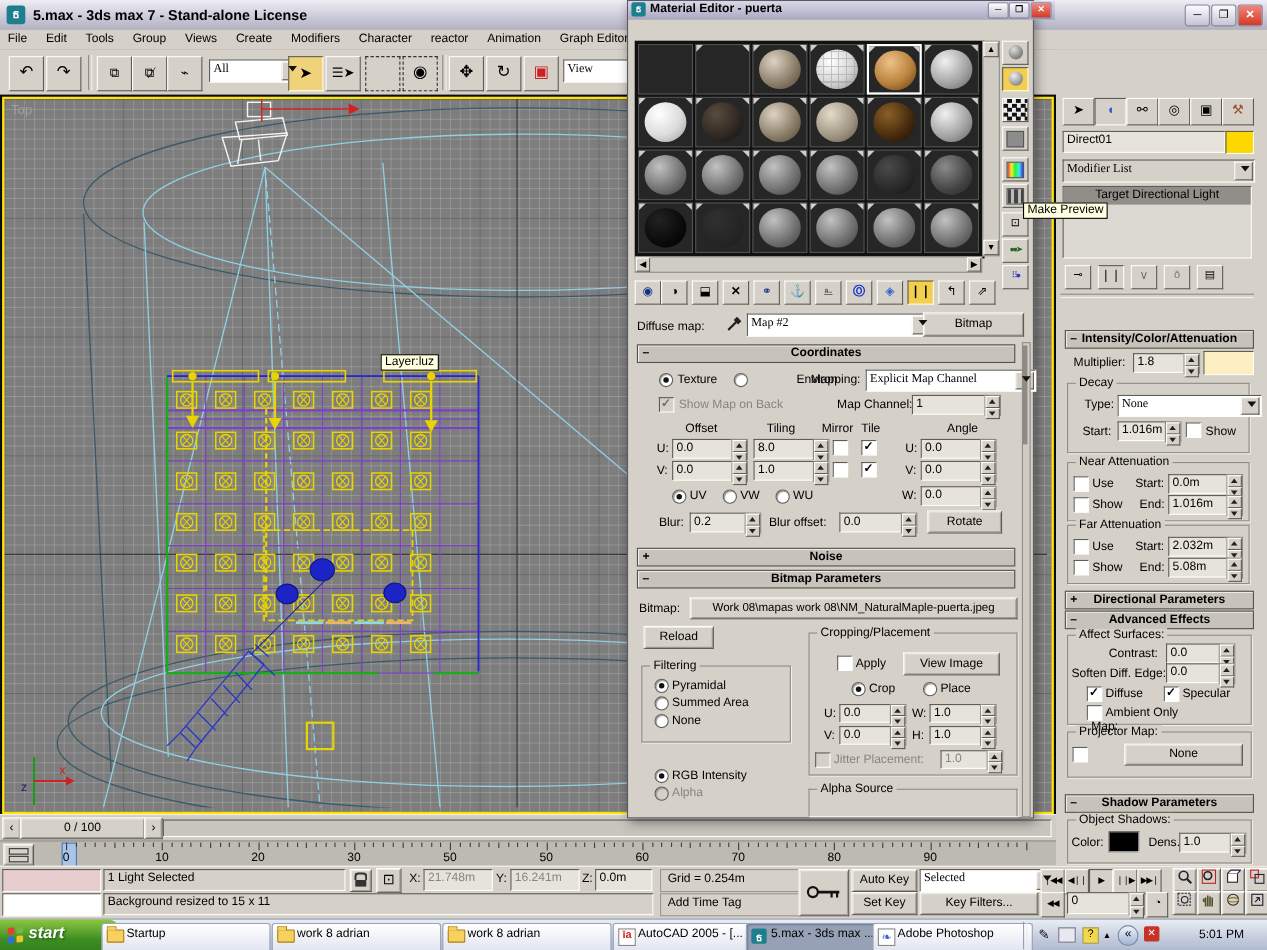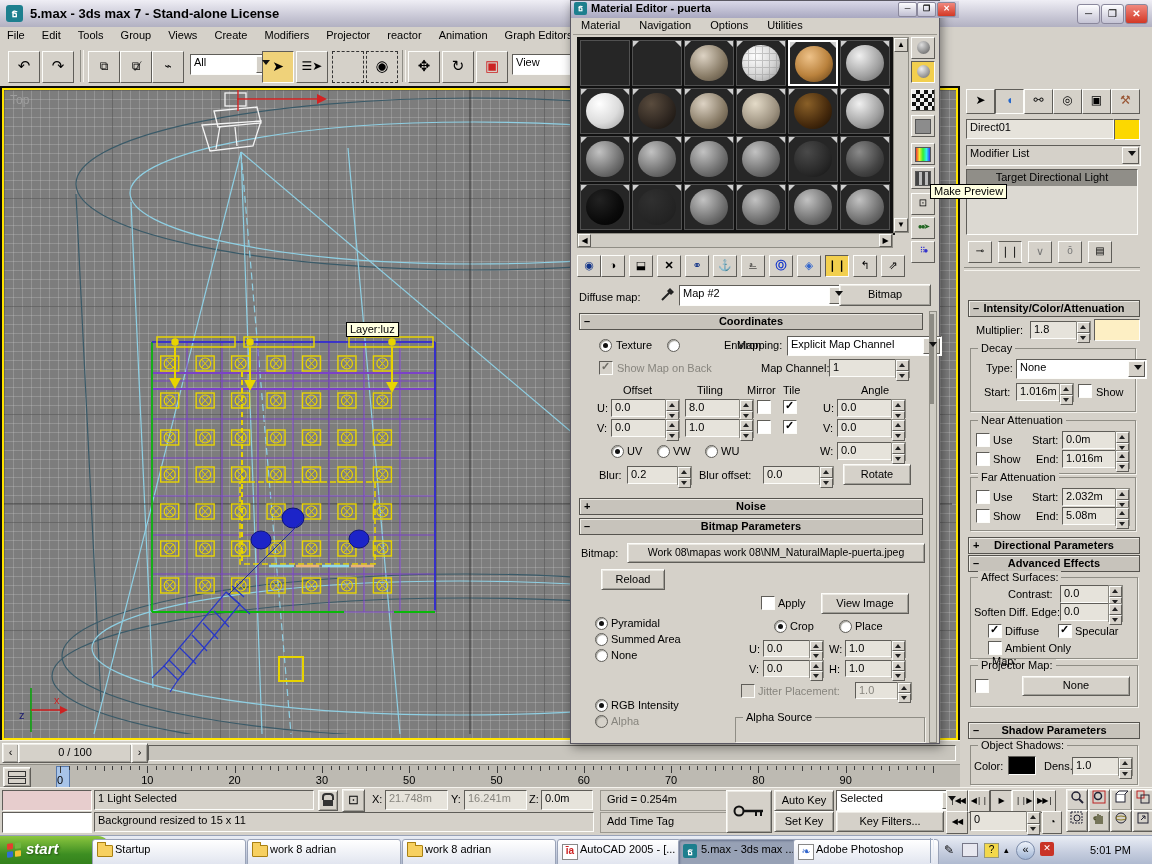--- a/index.html
+++ b/index.html
@@ -22,21 +22,21 @@
   .spin i.d::after{top:2px;border-left:3px solid transparent;border-right:3px solid transparent;border-top:4px solid #222;}
   
   .cb{position:absolute;width:12px;height:12px;background:#fff;border:1px solid;border-color:#5f5d58 #fdfdfa #fdfdfa #5f5d58;}
   .cb.on::after{content:"\2713";position:absolute;left:1px;top:-2px;font-weight:bold;font-size:11px;}
   .cb.gray{background:#d5d1c9;}
   .cb.gray::after{color:#6f6d66;}
   .rd{position:absolute;width:11px;height:11px;border-radius:50%;background:#fff;border:1px solid #5f5d58;box-shadow:inset 1px 1px 1px #9a9890;}
   .rd.on::after{content:"";position:absolute;left:3px;top:3px;width:5px;height:5px;border-radius:50%;background:#111;}
   .rd.gray{background:#d5d1c9;}
   
-  .dd{position:absolute;background:#fff;border:1px solid;border-color:#5f5d58 #fdfdfa #fdfdfa #5f5d58;padding:1px 16px 0 3px;overflow:hidden;white-space:nowrap;}
+  .dd{position:absolute;background:#fff;border:1px solid;border-color:#5f5d58 #fdfdfa #fdfdfa #5f5d58;padding:1px 16px 0 3px;overflow:hidden;white-space:nowrap;font-family:Liberation Serif, serif;}
   .dd::after{content:"";position:absolute;right:1px;top:1px;bottom:1px;width:15px;background:#d5d1c9;
      border:1px solid;border-color:#fdfdfa #5f5d58 #5f5d58 #fdfdfa;}
   .dd b{position:absolute;right:4px;top:5px;z-index:2;width:0;height:0;border-left:4px solid transparent;border-right:4px solid transparent;border-top:5px solid #111;}
   
   .gb{position:absolute;border:1px solid #8f8d85;box-shadow:1px 1px 0 #f2f0ea;}
   .gb>b{position:absolute;top:-7px;left:7px;background:#d5d1c9;padding:0 3px;font-weight:normal;white-space:nowrap;}
   
   .rh{position:absolute;height:14px;background:#c7c3bb;border:1px solid #55534e;box-shadow:inset 1px 1px 0 #edebe5;
       font-weight:bold;text-align:center;padding-top:1px;}
   .rh i{position:absolute;left:4px;top:1px;font-style:normal;font-weight:bold;}
@@ -135,21 +135,21 @@
   </div>
 
   <div class="abs" id="menubar">
     <span>File</span>
     <span>Edit</span>
     <span>Tools</span>
     <span>Group</span>
     <span>Views</span>
     <span>Create</span>
     <span>Modifiers</span>
-    <span>Projector</span>
+    <span>Character</span>
     <span>reactor</span>
     <span>Animation</span>
     <span>Graph Editors</span>
     <span>Rendering</span>
   </div>
 
   <div class="abs" id="maintb">
     <span class="tbtn" style="left:8px;">↶</span>
     <span class="tbtn" style="left:42px;">↷</span>
     <span class="tsep" style="left:80px;"></span>
@@ -783,26 +783,20 @@
   </div>
 
   <div class="abs" id="me">
     <div id="metitle">
       <span class="abs" style="left:3px;top:1px;width:13px;height:13px;background:#1d7f8e;border-radius:2px;color:#fff;font-size:9px;text-align:center;line-height:12px;">ธ</span>
       <span>Material Editor - puerta</span>
       <span class="mwbtn" style="right:42px;">─</span>
       <span class="mwbtn" style="right:23px;">❐</span>
       <span class="mwbtn close" style="right:3px;">✕</span>
     </div>
-    <div id="memenu">
-      <span>Material</span>
-      <span>Navigation</span>
-      <span>Options</span>
-      <span>Utilities</span>
-    </div>
 
     <div id="slots">
         <div class="slot s-blank"></div>
         <div class="slot s-blank2"></div>
         <div class="slot s-tan">
           <div class="ball"></div>
         </div>
         <div class="slot s-whitewire">
           <div class="ball"></div>
         </div>
@@ -999,21 +993,24 @@
     <span class="spin" style="left:248px;top:465px;height:17px;">
         <i class="u"></i>
         <i class="d"></i>
       </span>
     <span class="bt" style="left:272px;top:463px;width:66px;height:19px;line-height:18px;">Rotate</span>
 
     <div class="rh" style="left:8px;top:497px;width:342px;"><i>+</i><span>Noise</span></div>
     <div class="rh" style="left:8px;top:517px;width:342px;"><i>–</i><span>Bitmap Parameters</span></div>
     <span class="lbl" style="left:10px;top:546px;">Bitmap:</span>
     <span class="bt" style="left:56px;top:542px;width:296px;height:18px;line-height:17px;font-size:10.5px;overflow:hidden;white-space:nowrap;">Work 08\mapas work 08\NM_NaturalMaple-puerta.jpeg</span>
-    <span class="bt" style="left:14px;top:568px;width:62px;height:19px;line-height:18px;margin-left:16px;">Reload</span>
+    <span class="bt" style="left:14px;top:568px;width:62px;height:19px;line-height:18px;">Reload</span>
+    <div class="gb" style="left:164px;top:574px;width:188px;height:128px;">
+        <b>Cropping/Placement</b>
+      </div>
     <span class="cb" style="left:190px;top:595px;"></span>
     <span class="lbl" style="left:207px;top:596px;">Apply</span>
     <span class="bt" style="left:250px;top:592px;width:86px;height:19px;line-height:18px;">View Image</span>
     <span class="rd on" style="left:203px;top:619px;"></span>
     <span class="lbl" style="left:219px;top:619px;">Crop</span>
     <span class="rd" style="left:268px;top:619px;"></span>
     <span class="lbl" style="left:284px;top:619px;">Place</span>
     <span class="lbl" style="left:178px;top:642px;">U:</span>
     <div class="fld" style="left:192px;top:639px;width:42px;height:14px;">0.0</div>
     <span class="spin" style="left:238px;top:639px;height:16px;">
@@ -1038,20 +1035,23 @@
         <i class="u"></i>
         <i class="d"></i>
       </span>
     <span class="cb gray" style="left:170px;top:683px;"></span>
     <span class="lbl gtx" style="left:187px;top:684px;">Jitter Placement:</span>
     <div class="fld gtx" style="left:284px;top:681px;width:38px;height:14px;">1.0</div>
     <span class="spin" style="left:326px;top:681px;height:16px;">
         <i class="u"></i>
         <i class="d"></i>
       </span>
+    <div class="gb" style="left:12px;top:604px;width:134px;height:68px;">
+        <b>Filtering</b>
+      </div>
     <span class="rd on" style="left:24px;top:616px;"></span>
     <span class="lbl" style="left:40px;top:616px;">Pyramidal</span>
     <span class="rd" style="left:24px;top:632px;"></span>
     <span class="lbl" style="left:40px;top:632px;">Summed Area</span>
     <span class="rd" style="left:24px;top:648px;"></span>
     <span class="lbl" style="left:40px;top:648px;">None</span>
     <span class="rd on" style="left:24px;top:698px;"></span>
     <span class="lbl" style="left:40px;top:698px;">RGB Intensity</span>
     <span class="rd gray" style="left:24px;top:714px;"></span>
     <span class="lbl gtx" style="left:40px;top:714px;">Alpha</span>

